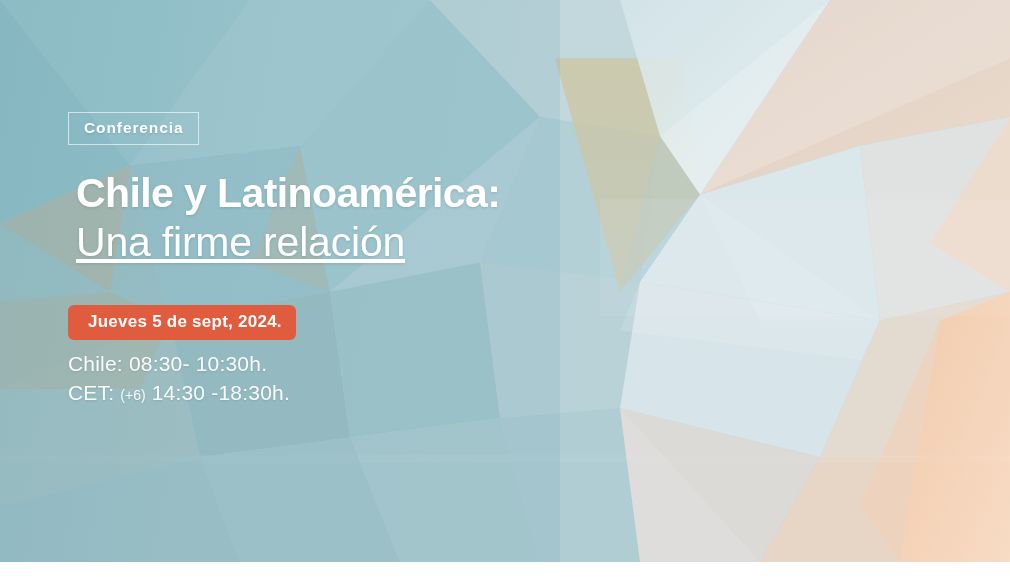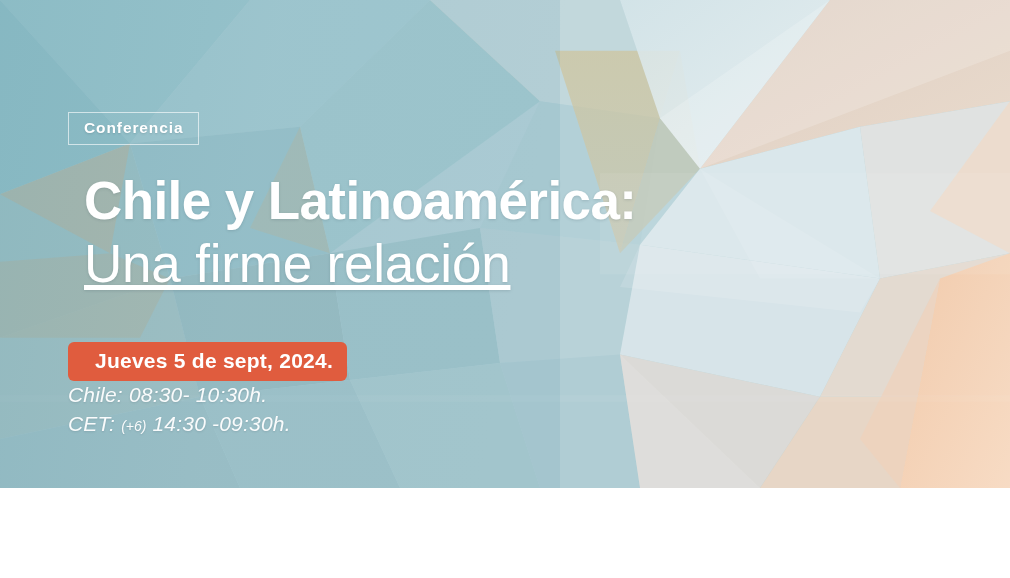--- a/index.html
+++ b/index.html
@@ -8,21 +8,21 @@
     padding: 0;
     background: #ffffff;
   }
   body {
     font-family: "Liberation Sans", sans-serif;
   }
 
   .banner {
     position: relative;
     width: 1010px;
-    height: 488px;
+    height: 562px;
     overflow: hidden;
     background: #9fc3cc;
   }
 
   .banner-bg {
     position: absolute;
     inset: 0;
     width: 100%;
     height: 100%;
     display: block;
@@ -61,24 +61,24 @@
     color: #ffffff;
     font-size: 15.5px;
     font-weight: 700;
     letter-spacing: 0.9px;
     padding: 7px 15px 8px 15px;
     line-height: 1;
     text-shadow: 0 1px 2px rgba(60,80,90,0.22);
   }
 
   .headline {
-    margin: 16px;
+    margin: 8px;
     padding: 0;
     color: #ffffff;
-    font-size: 53px;
+    font-size: 41px;
     line-height: 1.205;
     font-weight: 400;
     letter-spacing: -0.2px;
     text-shadow: 0 1px 3px rgba(60,80,90,0.20);
   }
   .headline-line-1 {
     display: block;
     font-weight: 700;
     letter-spacing: -0.6px;
   }
@@ -91,30 +91,30 @@
   .headline-wrap {
     margin-top: 24px;
   }
 
   .date-badge {
     align-self: flex-start;
     display: inline-block;
     margin-top: 30px;
     background: #e05c3e;
     color: #ffffff;
-    font-size: 21px;
+    font-size: 17px;
     font-weight: 700;
     letter-spacing: 0.25px;
-    padding: 8px 14px 9px 27px;
+    padding: 8px 14px 9px 20px;
     border-radius: 6px;
     line-height: 1.05;
   }
 
   .times {
-    font-style: italic;
+    margin-top: 10px;
   }
   .time-line {
     display: block;
     color: rgba(255,255,255,0.95);
     font-size: 21px;
     line-height: 1.36;
     font-weight: 400;
     letter-spacing: 0.2px;
     text-shadow: 0 1px 2px rgba(60,80,90,0.18);
   }
@@ -217,18 +217,18 @@
     <h1 class="headline headline-wrap">
       <span class="headline-line-1">Chile y Latinoamérica:</span>
       <span class="headline-line-2">Una firme relación</span>
     </h1>
 
     <div class="date-badge">Jueves 5 de sept, 2024.</div>
 
     <div class="times">
       <span class="time-line">Chile: 08:30- 10:30h.</span>
       <span class="time-line">
-        <span>CET: </span><span class="time-offset">(+6)</span><span> 14:30 -09:30h.</span>
+        <span>CET: </span><span class="time-offset">(+6)</span><span> 14:30 -18:30h.</span>
       </span>
     </div>
 
   </div>
 </div>
 
 </body></html>

